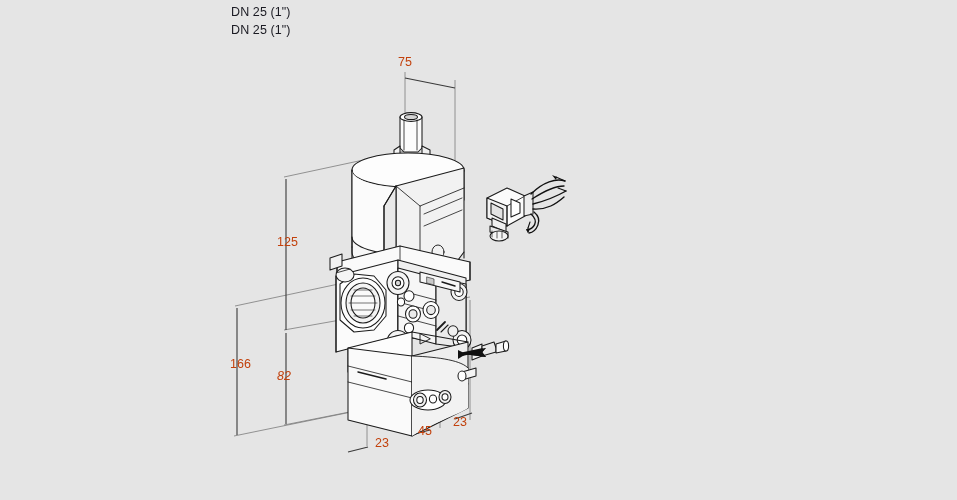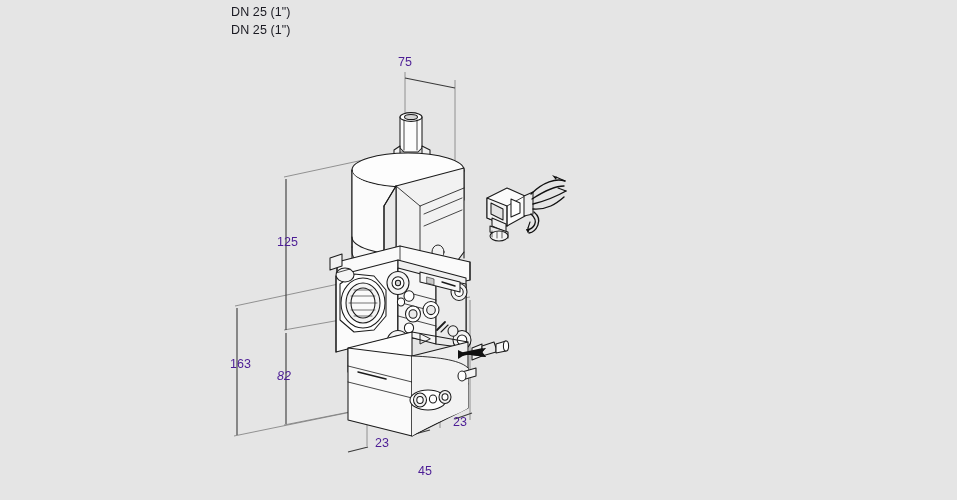--- a/index.html
+++ b/index.html
@@ -32,29 +32,29 @@
     line-height: 16px;
     color: #1a1a22;
     white-space: pre;
     letter-spacing: 0.1px;
   }
   #port-label-top   { left: 231px; top: 4px; }
   #port-label-bottom{ left: 231px; top: 22px; }
   .dim-text {
     position: absolute;
     font-size: 12.5px;
-    color: #4c1d95;
+    color: #c2410c;
     white-space: pre;
   }
   #dim-75  { left: 398px; top: 55px; }
   #dim-161 { left: 277px; top: 235px; }
   #dim-117 { left: 230px; top: 357px; }
   #dim-82  { left: 277px; top: 369px; font-style: italic; }
   #dim-23a { left: 375px; top: 436px; }
-  #dim-45  { left: 418px; top: 424px; margin-top: 40px; }
+  #dim-45  { left: 418px; top: 424px; }
   #dim-23b { left: 453px; top: 415px; }
 </style>
 </head>
 <body style="background: rgb(229, 229, 229);">
 
 <div id="stage" style="background: rgb(229, 229, 229);">
 
   <svg id="drawing" viewBox="0 0 957 500">
     <defs>
       <marker id="arrHead" markerWidth="11" markerHeight="9" refX="10" refY="4.5" orient="auto" markerUnits="userSpaceOnUse">
@@ -316,21 +316,21 @@
   </svg>
 
   <div class="port-label" id="port-label-top">DN 25 (1")</div>
 
   <div class="port-label" id="port-label-bottom">DN 25 (1")</div>
 
   <div class="dim-text" id="dim-75">75</div>
 
   <div class="dim-text" id="dim-161">125</div>
 
-  <div class="dim-text" id="dim-117">163</div>
+  <div class="dim-text" id="dim-117">166</div>
 
   <div class="dim-text" id="dim-82">82</div>
 
   <div class="dim-text" id="dim-23a">23</div>
 
   <div class="dim-text" id="dim-45">45</div>
 
   <div class="dim-text" id="dim-23b">23</div>
 
 </div>

